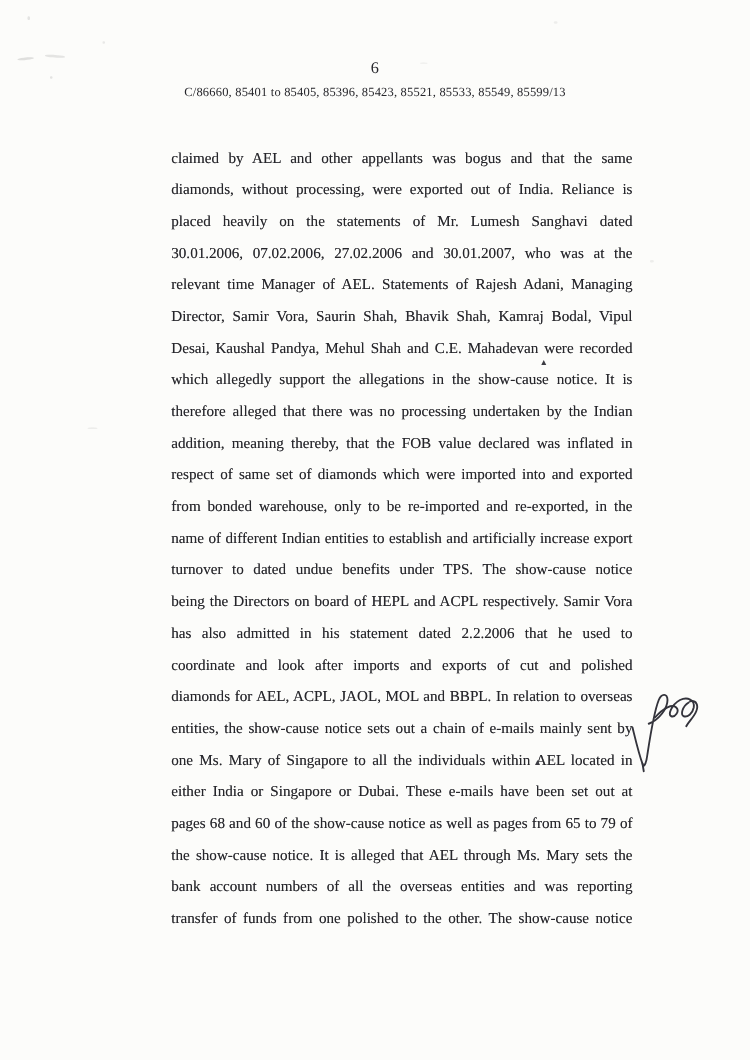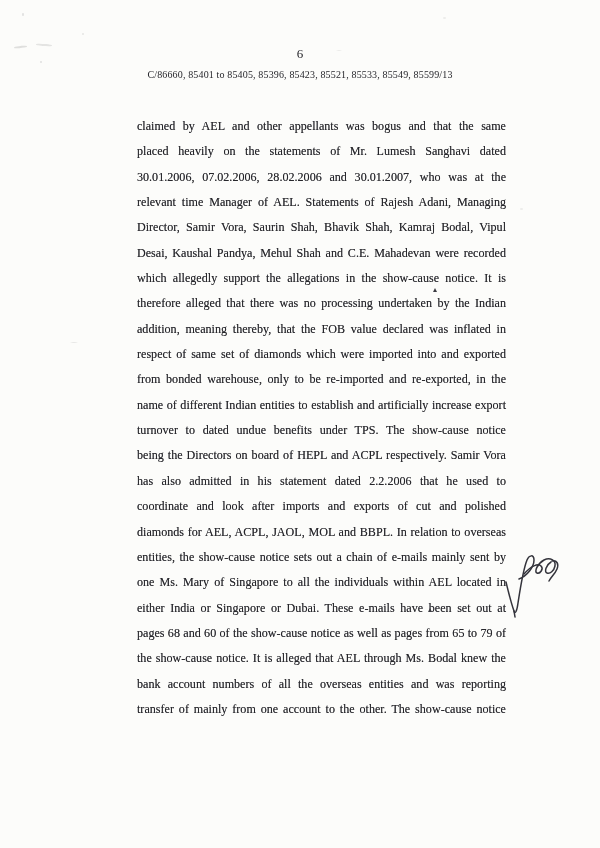--- a/index.html
+++ b/index.html
@@ -85,43 +85,44 @@
 <body>
 
 <div class="page">
 
   <div class="page-number">6</div>
 
   <div class="case-number">C/86660, 85401 to 85405, 85396, 85423, 85521, 85533, 85549, 85599/13</div>
 
   <div class="body-text" id="body-lines">
       <div class="line">claimed by AEL and other appellants was bogus and that the same</div>
+      <div class="line">diamonds, without processing, were exported out of India.  Reliance is</div>
       <div class="line">placed heavily on the statements of Mr. Lumesh Sanghavi dated</div>
-      <div class="line">30.01.2006, 07.02.2006, 28.02.2006 and 30.01.2007, who was at the</div>
+      <div class="line">30.01.2006, 07.02.2006, 27.02.2006 and 30.01.2007, who was at the</div>
       <div class="line">relevant time Manager of AEL.  Statements of Rajesh Adani, Managing</div>
       <div class="line">Director, Samir Vora, Saurin Shah, Bhavik Shah, Kamraj Bodal, Vipul</div>
       <div class="line">Desai, Kaushal Pandya, Mehul Shah and C.E. Mahadevan were recorded</div>
       <div class="line">which allegedly  support the allegations in the show-cause notice.  It is</div>
       <div class="line">therefore alleged that there was no processing undertaken by the Indian</div>
       <div class="line">addition, meaning thereby, that the FOB value declared was inflated in</div>
       <div class="line">respect of same set of diamonds which were imported into and exported</div>
       <div class="line">from bonded warehouse, only to be re-imported and re-exported, in the</div>
       <div class="line">name of different Indian entities to establish and artificially increase export</div>
       <div class="line">turnover to dated undue benefits under TPS.  The show-cause notice</div>
       <div class="line">being the Directors on board of HEPL and ACPL respectively.  Samir Vora</div>
       <div class="line">has also admitted in his statement dated 2.2.2006 that he used to</div>
       <div class="line">coordinate and look after imports and exports of cut and polished</div>
       <div class="line">diamonds for AEL, ACPL, JAOL, MOL and BBPL.  In relation to overseas</div>
       <div class="line">entities, the show-cause notice sets out a chain of e-mails mainly sent by</div>
       <div class="line">one Ms. Mary of Singapore to all the individuals within AEL located in</div>
       <div class="line">either India or Singapore or Dubai.  These e-mails have been set out at</div>
       <div class="line">pages 68 and 60 of the show-cause notice as well as pages from 65 to 79 of</div>
-      <div class="line">the show-cause notice. It is alleged that AEL through Ms. Bodal knew the</div>
+      <div class="line">the show-cause notice. It is alleged that AEL through Ms. Mary sets the</div>
       <div class="line">bank account numbers of all the overseas entities and was reporting</div>
-      <div class="line">transfer of mainly from one account to the other.   The show-cause notice</div>
+      <div class="line">transfer of funds from one polished to the other.   The show-cause notice</div>
     </div>
 
   <span class="caret-mark" id="caret-top">▴</span>
 
   <span class="caret-mark" id="caret-bottom">▴</span>
 
   <svg class="signature-svg" width="80" height="76" viewBox="0 0 80 76">
     <path d="M 12,34 C 14,42 17,55 20,63 C 21,67 23,63 24,55 C 26,42 29,22 33,12 C 35,7 40,6 40,12 C 40,19 33,28 25,31"></path>
     <path d="M 20,63 L 21,69"></path>
     <path d="M 30,26 C 37,18 44,15 47,18 C 50,21 46,26 43,25 C 40,24 43,16 50,12 C 56,9 62,12 61,18 C 60,23 56,26 53,25 C 50,24 52,17 57,14"></path>

